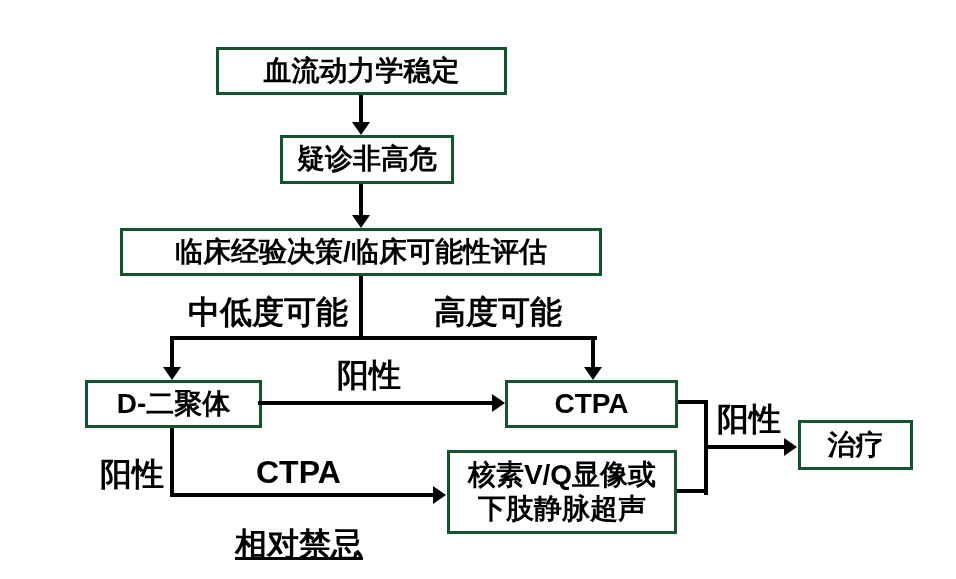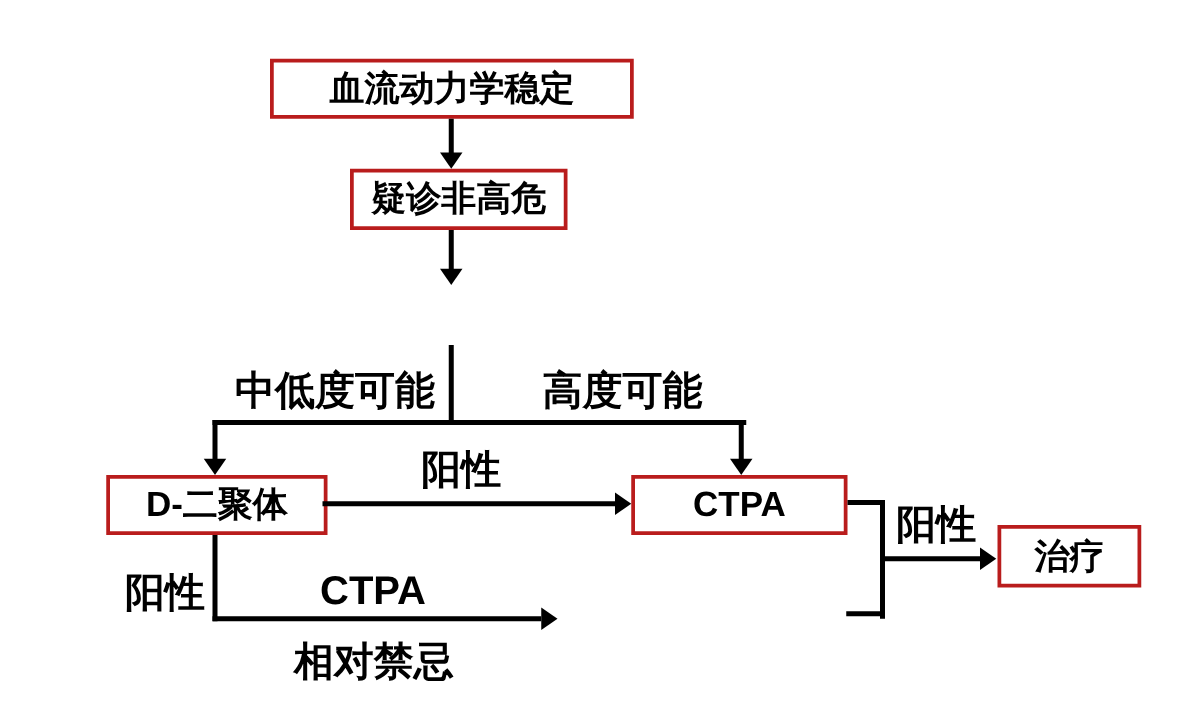--- a/index.html
+++ b/index.html
@@ -12,21 +12,21 @@
     width: 956px;
     height: 579px;
     background: #ffffff;
     font-family: "Liberation Sans", sans-serif;
     color: #000000;
     overflow: hidden;
   }
   .node {
     position: absolute;
     box-sizing: border-box;
-    border: 3px solid #b91c1c;
+    border: 3px solid #14532d;
     background: #ffffff;
     display: flex;
     flex-direction: column;
     align-items: center;
     justify-content: center;
     font-size: 28px;
     font-weight: bold;
     text-align: center;
     line-height: 1.22;
     white-space: nowrap;
@@ -65,29 +65,36 @@
 <div class="canvas">
 
   <div class="node" style="left:216px; top:47px; width:291px; height:48px;">
     <span>血流动力学稳定</span>
   </div>
 
   <div class="node" style="left:280px; top:135px; width:174px; height:49px;">
     <span>疑诊非高危</span>
   </div>
 
+  <div class="node" style="left:120px; top:228px; width:482px; height:48px;">
+    <span>临床经验决策/临床可能性评估</span>
+  </div>
 
   <div class="node" style="left:85px; top:380px; width:177px; height:48px;">
     <span>D-二聚体</span>
   </div>
 
   <div class="node" style="left:505px; top:380px; width:173px; height:48px;">
     <span>CTPA</span>
   </div>
 
+  <div class="node" style="left:447px; top:450px; width:230px; height:84px;">
+    <span>核素V/Q显像或</span>
+    <span>下肢静脉超声</span>
+  </div>
 
   <div class="node" style="left:798px; top:420px; width:115px; height:50px;">
     <span>治疗</span>
   </div>
 
   <div class="line" style="left:359px; top:95px; width:4px; height:28px;"></div>
   <div class="head-down" style="left:352px; top:122px;"></div>
 
   <div class="line" style="left:359px; top:184px; width:4px; height:32px;"></div>
   <div class="head-down" style="left:352px; top:215px;"></div>
@@ -117,17 +124,17 @@
   <div class="edge-label" style="left:188px; top:295px;">中低度可能</div>
 
   <div class="edge-label" style="left:402px; top:295px;margin-left:32px;">高度可能</div>
 
   <div class="edge-label" style="left:337px; top:358px;">阳性</div>
 
   <div class="edge-label" style="left:100px; top:457px;">阳性</div>
 
   <div class="edge-label" style="left:256px; top:455px;">CTPA</div>
 
-  <div class="edge-label" style="left:235px; top:512px;">相对禁忌</div>
+  <div class="edge-label" style="left:235px; top:527px;text-decoration:underline;">相对禁忌</div>
 
   <div class="edge-label" style="left:717px; top:402px;">阳性</div>
 
 </div>
 
 </body></html>

